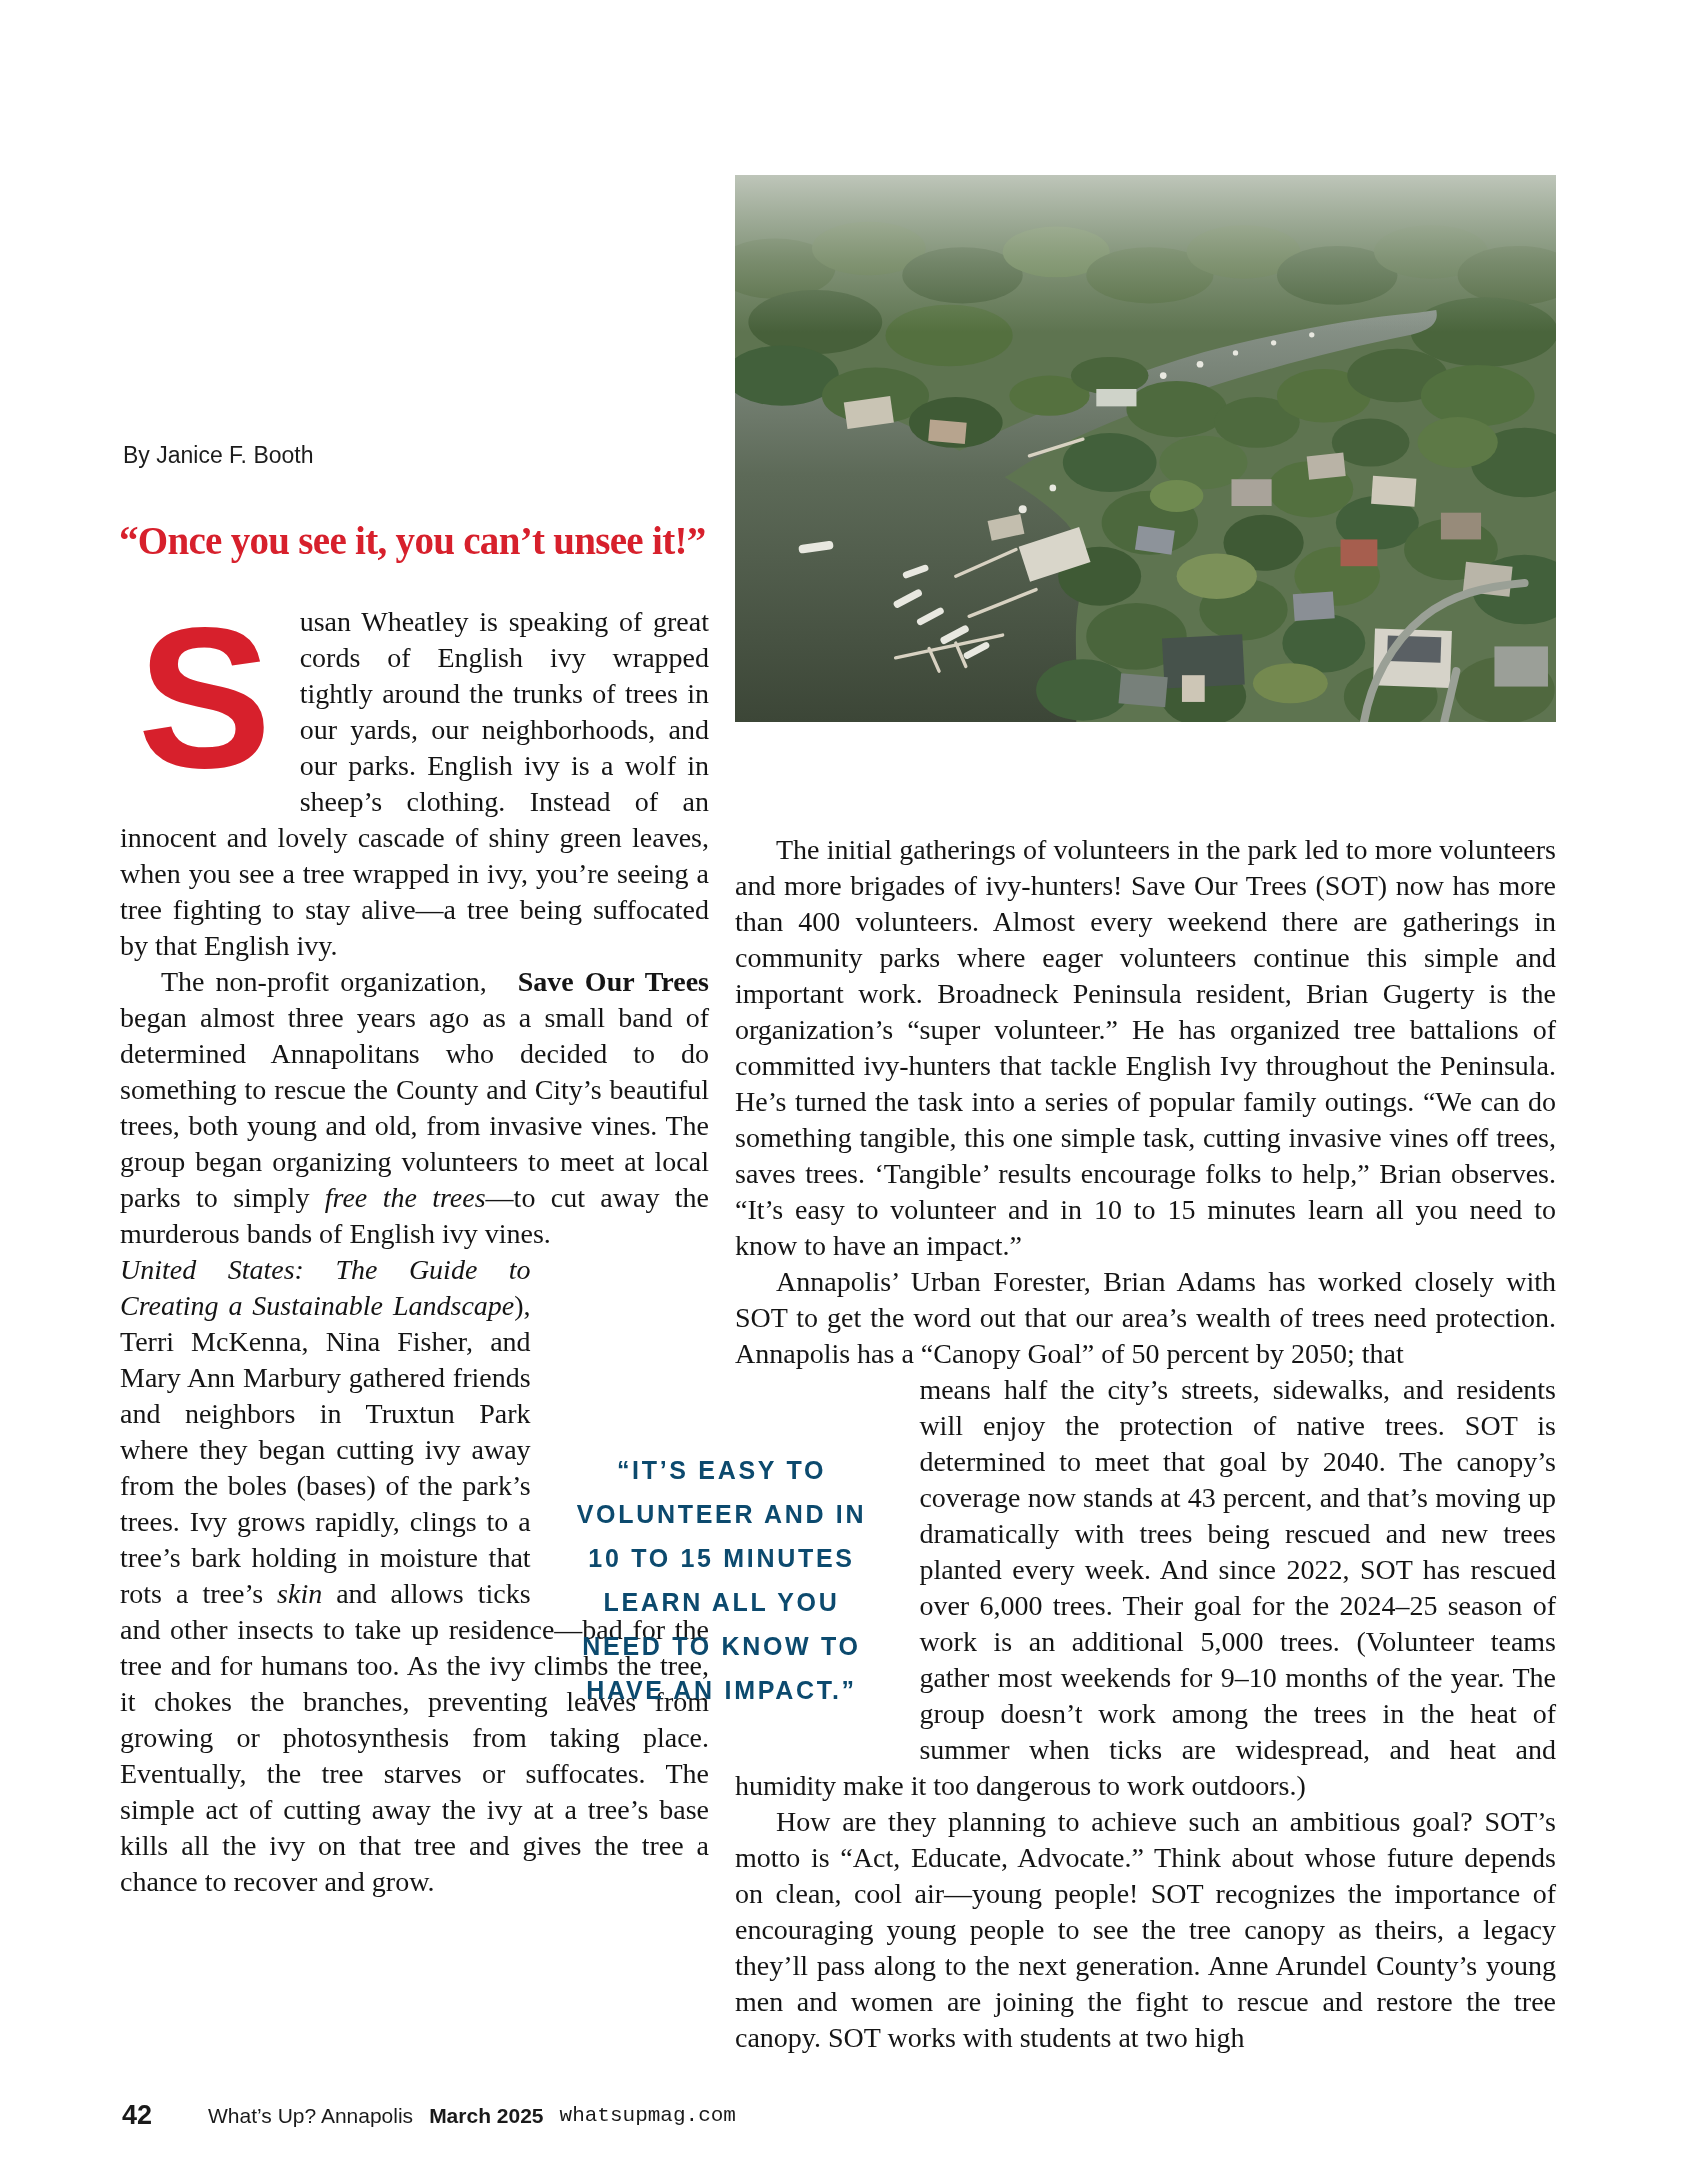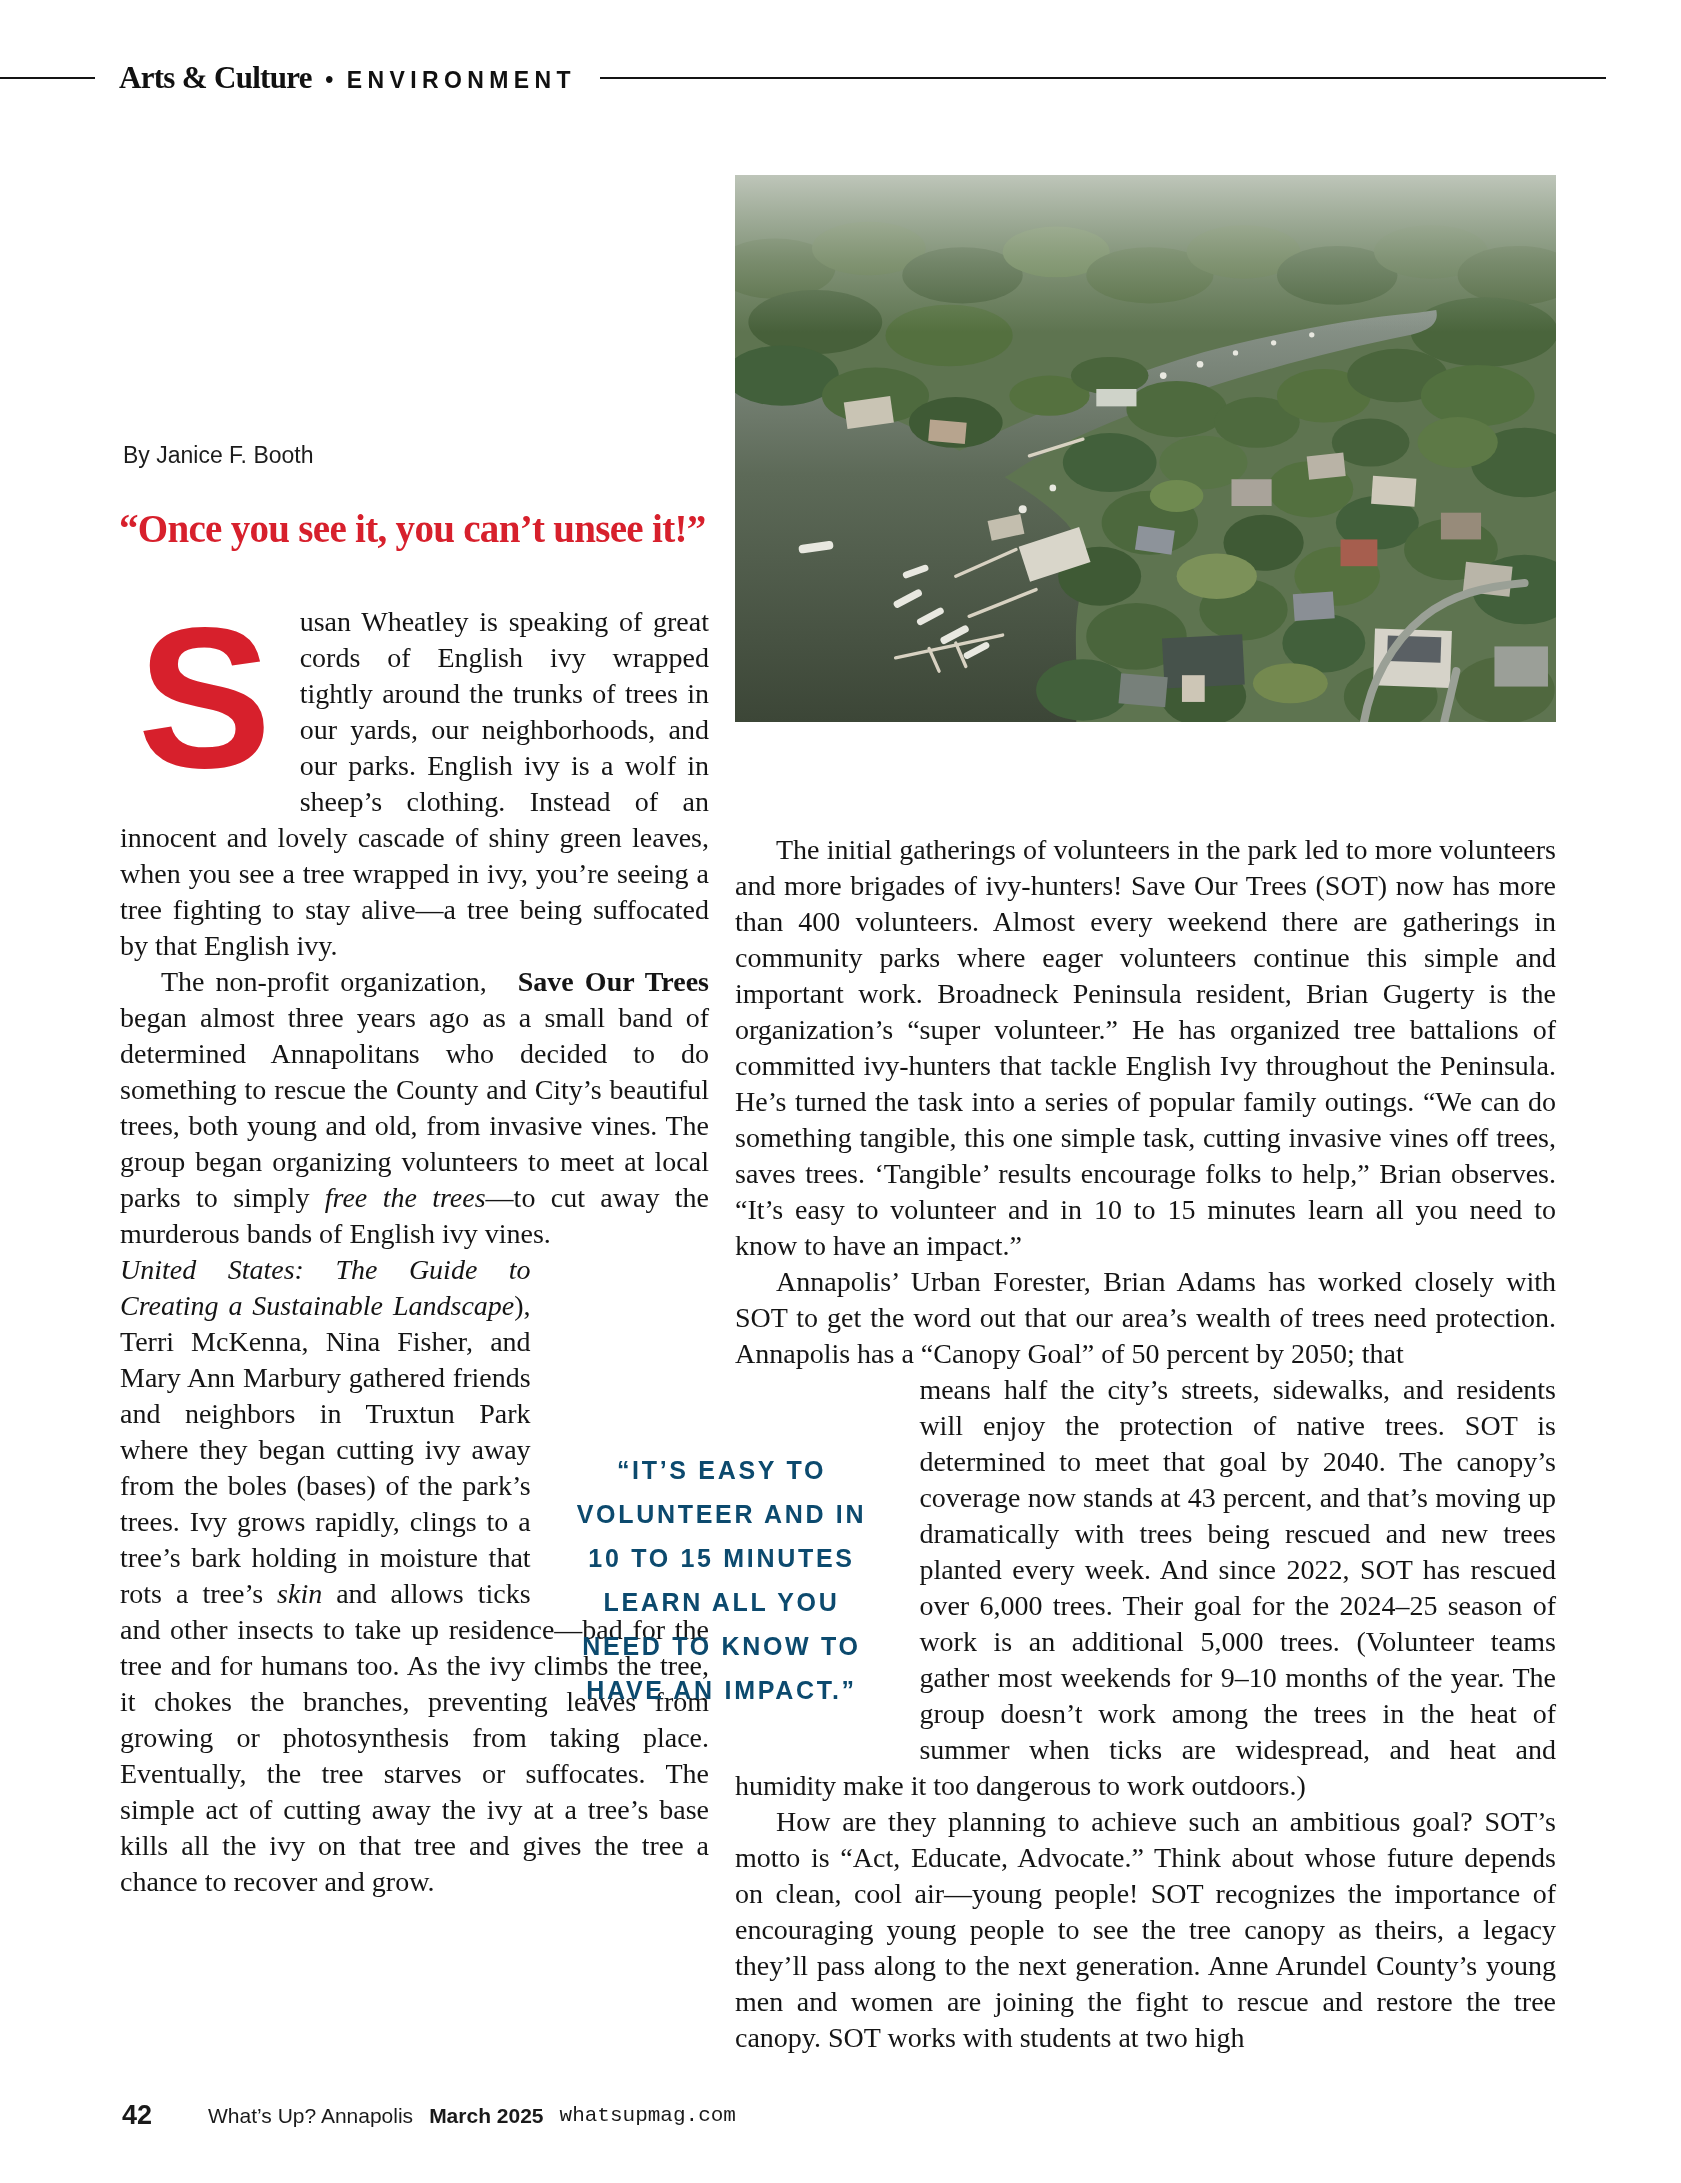--- a/index.html
+++ b/index.html
@@ -21,21 +21,21 @@
   .rule.l{width:95px;}
   .rule.r{flex:1;}
   .hdr-text{display:flex;align-items:baseline;gap:13.4px;padding:0 24px;white-space:nowrap;}
   .section{font:700 31px/1 "Liberation Serif",serif;color:#111;letter-spacing:-0.7px;}
   .bullet{font:700 23px/1 "Liberation Sans",sans-serif;color:#111;}
   .category{font:700 23px/1 "Liberation Sans",sans-serif;color:#111;letter-spacing:5.4px;}
   
   .title{position:absolute;left:116px;top:165px;font:400 119px/112px "Liberation Serif",serif;
          color:#0d0d0d;letter-spacing:-4px;}
   .byline{position:absolute;left:123px;top:444px;font:400 23px/1 "Liberation Sans",sans-serif;color:#1c1c1c;}
-  .lede{position:absolute;left:119px;top:507px;width:643px;
+  .lede{position:absolute;left:119px;top:519px;width:643px;
         font:700 39px/43px "Liberation Serif",serif;color:var(--red);letter-spacing:-0.7px;}
   
   .photo{position:absolute;left:735px;top:175px;width:821px;height:547px;overflow:hidden;background:#6a7a63;}
   .photo svg{display:block;width:100%;height:100%;}
   .caption{position:absolute;left:736px;top:752px;width:820px;
            font:400 19.4px/24px "Liberation Sans",sans-serif;color:#1b1b1b;}
   
   .col{position:absolute;}
   .col-left{left:120px;top:604px;width:589px;}
   .col-right{left:735px;top:832px;width:821px;}
@@ -59,29 +59,20 @@
   .issue{font-weight:700;font-size:21px;}
   .site{font-size:21px;font-family:Liberation Mono, monospace;}
   i{font-style:italic;}
   b{font-weight:700;margin-left:20px;}
 </style>
 </head>
 <body>
 
 <div class="page">
 
-  <div class="hdr">
-    <div class="rule l"></div>
-    <div class="hdr-text">
-      <span class="section">Arts &amp; Culture</span>
-      <span class="bullet">•</span>
-      <span class="category">ENVIRONMENT</span>
-    </div>
-    <div class="rule r"></div>
-  </div>
 
   <div class="byline">By Janice F. Booth</div>
   <div class="lede">“Once you see it, you can’t unsee it!”</div>
 
   <div class="photo">
     <svg viewBox="0 0 1227 818" preserveAspectRatio="none">
       <defs>
         <linearGradient id="water" x1="0" y1="0" x2="0" y2="1">
           <stop offset="0" stop-color="#8a948b"></stop>
           <stop offset="0.4" stop-color="#5d6a58"></stop>

